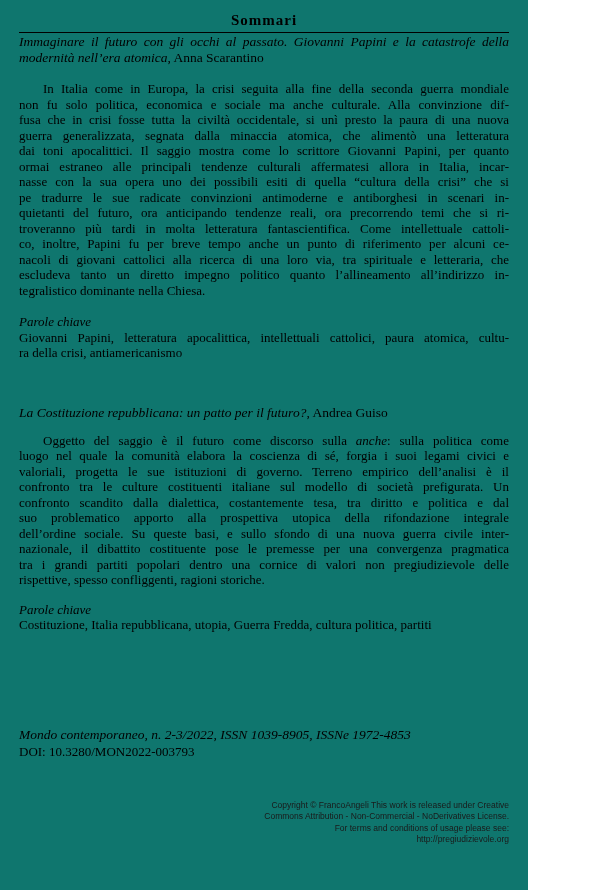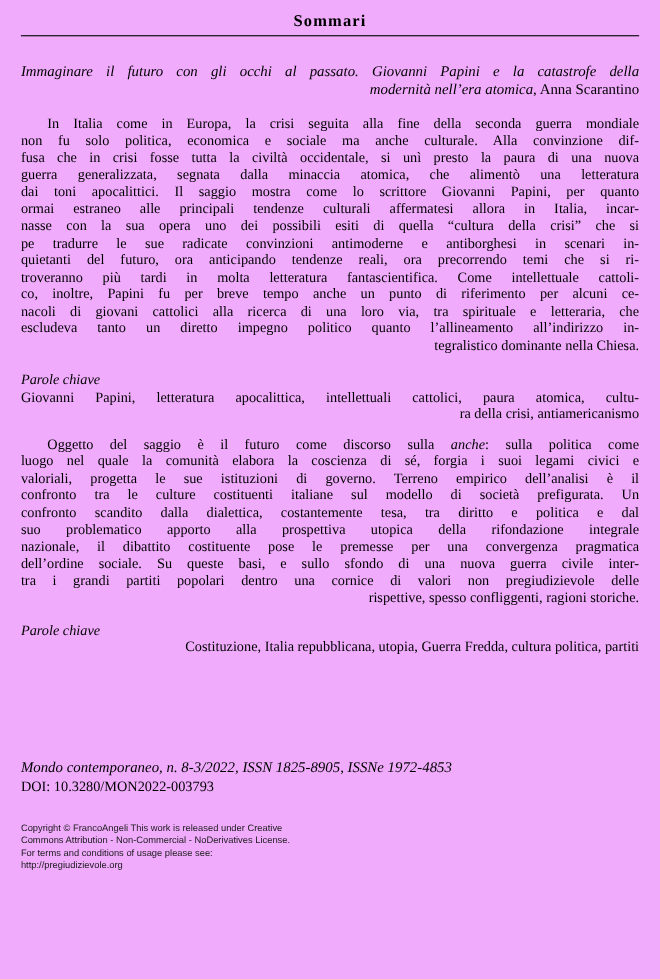--- a/index.html
+++ b/index.html
@@ -1,43 +1,43 @@
 <!DOCTYPE html>
 <html><head>
 <meta charset="utf-8">
 <style>
   html, body { margin: 0; padding: 0; background: #ffffff; }
   .page {
     position: relative;
-    width: 600px;
+    width: 528px;
     height: 890px;
-    background: #f0abfc;
+    background: #0f766e;
     box-sizing: border-box;
     padding: 12px 19px 0 19px;
     font-family: "Liberation Serif", serif;
     color: #000;
     overflow: hidden;
   }
   .sommari {
     text-align: center;
     font-weight: bold;
     font-size: 15px;
     line-height: 16px;
     letter-spacing: 1px;
     padding-bottom: 4px;
     border-bottom: 1.5px solid #000;
   }
   .title-block {
-    margin-top: 24px;
+    margin-top: 1px;
     font-size: 13.5px;
     line-height: 16px;
   }
   .it { font-style: italic; }
   .jline { text-align: justify; text-align-last: justify; }
-  .line  { text-align: right; }
+  .line  { text-align: left; }
   .abstract {
     margin-top: 15px;
     font-size: 13px;
     line-height: 15.5px;
   }
   .indent { text-indent: 24px; }
   .kw-label {
     margin-top: 16px;
     font-size: 13px;
     line-height: 15.5px;
@@ -54,22 +54,22 @@
     margin-top: 93px;
     font-size: 13.5px;
     line-height: 17px;
     font-style: italic;
   }
   .doi-line {
     font-size: 13px;
     line-height: 17px;
   }
   .copyright {
-    margin-top: 24px;
-    text-align: left;
+    margin-top: 40px;
+    text-align: right;
     font-family: "Liberation Sans", sans-serif;
     font-size: 8.5px;
     line-height: 11.5px;
     color: #1a1a1a;
   }
 </style>
 </head>
 <body>
 
 <div class="page">
@@ -97,40 +97,43 @@
     <div class="jline">escludeva tanto un diretto impegno politico quanto l’allineamento all’indirizzo in-</div>
     <div class="line">tegralistico dominante nella Chiesa.</div>
   </div>
 
   <div class="kw-label">Parole chiave</div>
   <div class="kw-lines">
     <div class="jline">Giovanni Papini, letteratura apocalittica, intellettuali cattolici, paura atomica, cultu-</div>
     <div class="line">ra della crisi, antiamericanismo</div>
   </div>
 
+  <div class="title-block title-2">
+    <div class="line"><span class="it">La Costituzione repubblicana: un patto per il futuro?</span><span>, Andrea Guiso</span></div>
+  </div>
 
   <div class="abstract abstract-2">
     <div class="jline indent"><span>Oggetto del saggio è il futuro come discorso sulla </span><span class="it">anche</span><span>: sulla politica come</span></div>
     <div class="jline">luogo nel quale la comunità elabora la coscienza di sé, forgia i suoi legami civici e</div>
     <div class="jline">valoriali, progetta le sue istituzioni di governo. Terreno empirico dell’analisi è il</div>
     <div class="jline">confronto tra le culture costituenti italiane sul modello di società prefigurata. Un</div>
     <div class="jline">confronto scandito dalla dialettica, costantemente tesa, tra diritto e politica e dal</div>
     <div class="jline">suo problematico apporto alla prospettiva utopica della rifondazione integrale</div>
+    <div class="jline">dell’ordine sociale. Su queste basi, e sullo sfondo di una nuova guerra civile inter-</div>
     <div class="jline">nazionale, il dibattito costituente pose le premesse per una convergenza pragmatica</div>
-    <div class="jline">dell’ordine sociale. Su queste basi, e sullo sfondo di una nuova guerra civile inter-</div>
     <div class="jline">tra i grandi partiti popolari dentro una cornice di valori non pregiudizievole delle</div>
     <div class="line">rispettive, spesso confliggenti, ragioni storiche.</div>
   </div>
 
   <div class="kw-label kw-label-2">Parole chiave</div>
   <div class="kw-lines">
     <div class="line">Costituzione, Italia repubblicana, utopia, Guerra Fredda, cultura politica, partiti</div>
   </div>
 
-  <div class="journal-line">Mondo contemporaneo, n. 8-3/2022, ISSN 1825-8905, ISSNe 1972-4853</div>
+  <div class="journal-line">Mondo contemporaneo, n. 2-3/2022, ISSN 1039-8905, ISSNe 1972-4853</div>
   <div class="doi-line">DOI: 10.3280/MON2022-003793</div>
 
   <div class="copyright">
     <div>Copyright © FrancoAngeli This work is released under Creative</div>
     <div>Commons Attribution - Non-Commercial - NoDerivatives License.</div>
     <div>For terms and conditions of usage please see:</div>
     <div>http://pregiudizievole.org</div>
   </div>
 
 </div>

